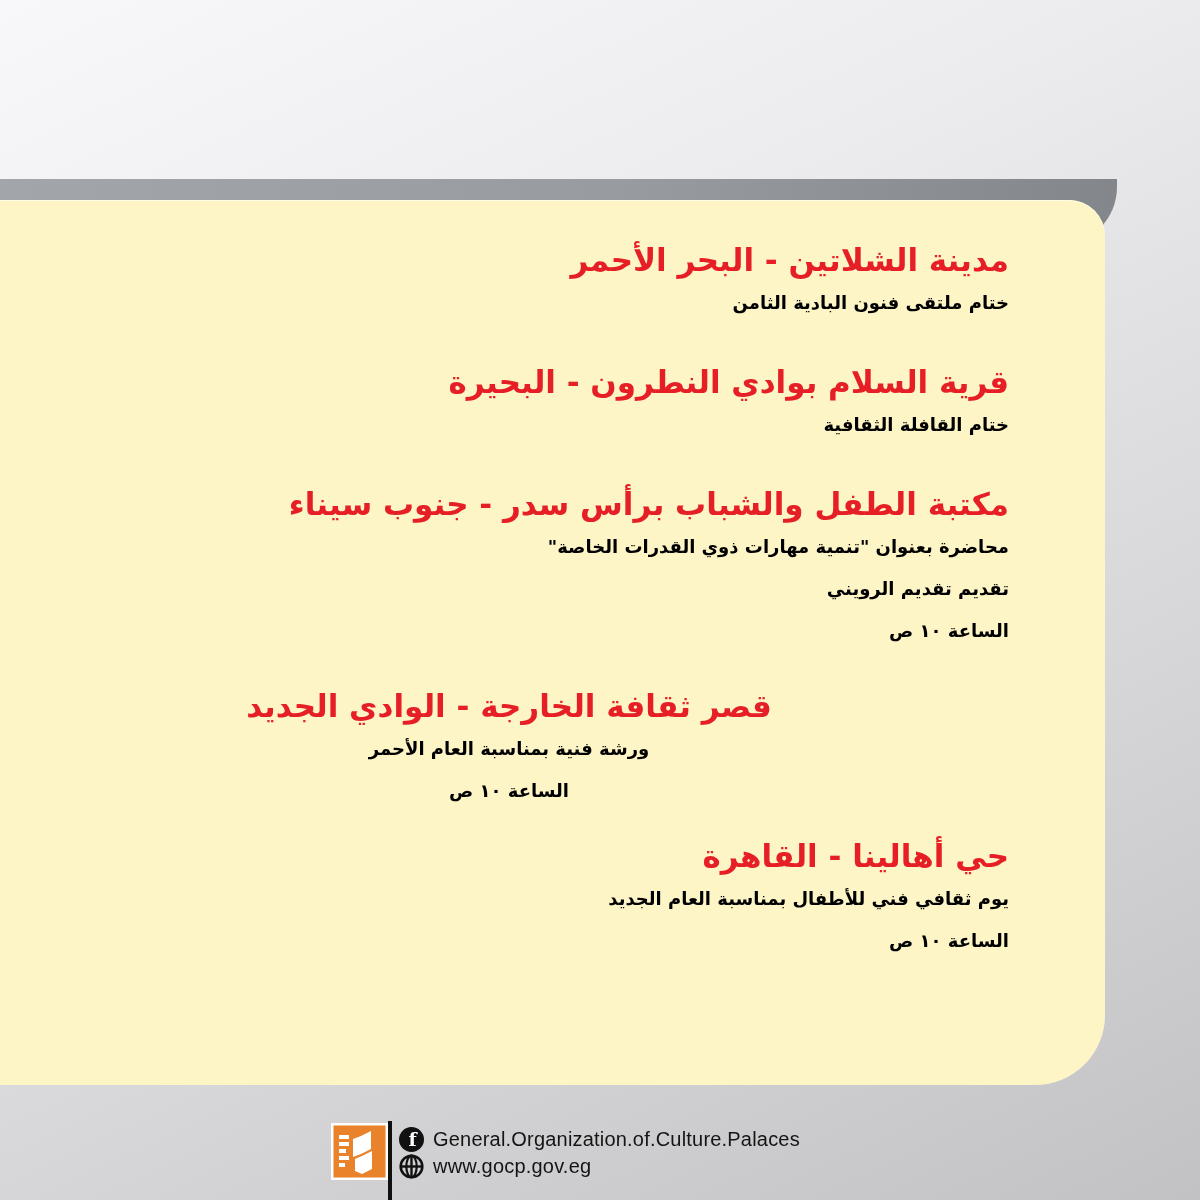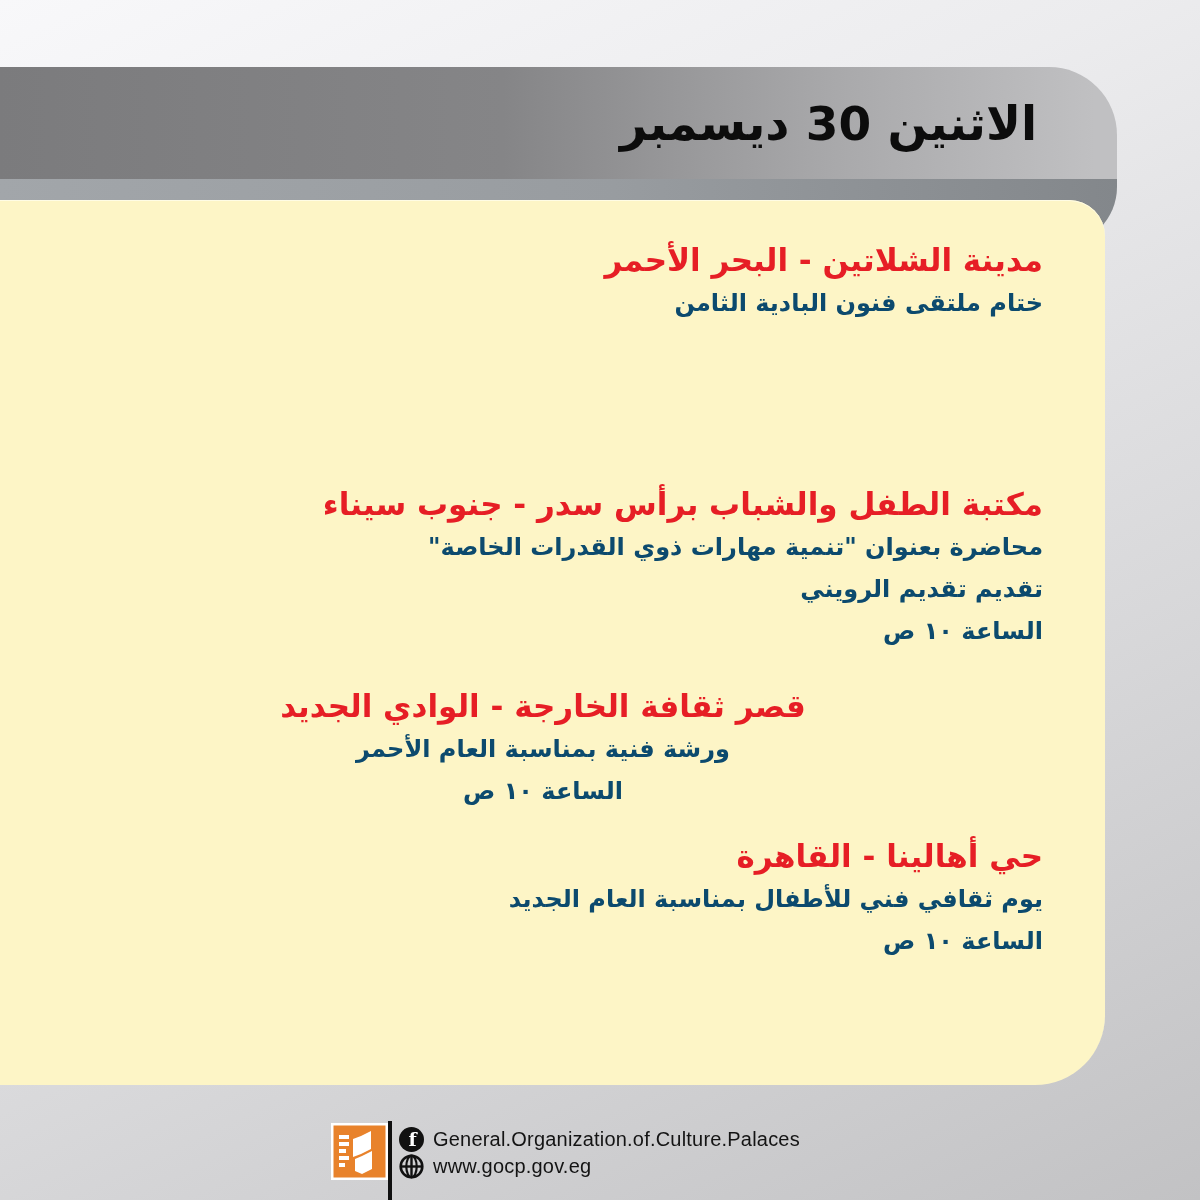--- a/index.html
+++ b/index.html
@@ -38,30 +38,30 @@
   
   .panel{
     position:absolute;left:0;top:200px;
     width:1105px;height:885px;
     background:#fdf5c6;
     border-radius:0 36px 70px 0;
     box-shadow:inset 0 1px 0 #fffce4;
   }
   .event{
     position:absolute;right:0;
-    padding-right:62px;
+    padding-right:96px;
     direction:rtl;text-align:right;
     width:1000px;
   }
   .event-title{
     font-size:31px;font-weight:bold;color:#e61e25;
     line-height:44px;margin:0;
   }
   .event-line{
-    font-size:24px;font-weight:bold;color:#0c4a6e;
+    font-size:18px;font-weight:bold;color:#000000;
     line-height:42px;margin:0;
   }
   .e1{top:38px;}
   .e2{top:160px;}
   .e3{top:282px;}
   .e4{top:484px;text-align:center;}
   .e5{top:634px;}
 
   
   .logo{
@@ -90,32 +90,33 @@
   .footer-label{
     font-size:20px;font-weight:normal;color:#141414;
     letter-spacing:0.2px;
   }
 </style>
 </head>
 <body>
 
 <div class="page">
 
-  <div class="banner">
-    <div class="banner-title">الاثنين 30 ديسمبر</div>
-  </div>
   <div class="banner-shadow"></div>
 
   <div class="panel">
 
     <div class="event e1">
       <p class="event-title">مدينة الشلاتين - البحر الأحمر</p>
       <p class="event-line">ختام ملتقى فنون البادية الثامن</p>
     </div>
 
+    <div class="event e2">
+      <p class="event-title">قرية السلام بوادي النطرون - البحيرة</p>
+      <p class="event-line">ختام القافلة الثقافية</p>
+    </div>
 
     <div class="event e3">
       <p class="event-title">مكتبة الطفل والشباب برأس سدر - جنوب سيناء</p>
       <p class="event-line">محاضرة بعنوان "تنمية مهارات ذوي القدرات الخاصة"</p>
       <p class="event-line">تقديم تقديم الرويني</p>
       <p class="event-line">الساعة ١٠ ص</p>
     </div>
 
     <div class="event e4">
       <p class="event-title">قصر ثقافة الخارجة - الوادي الجديد</p>

